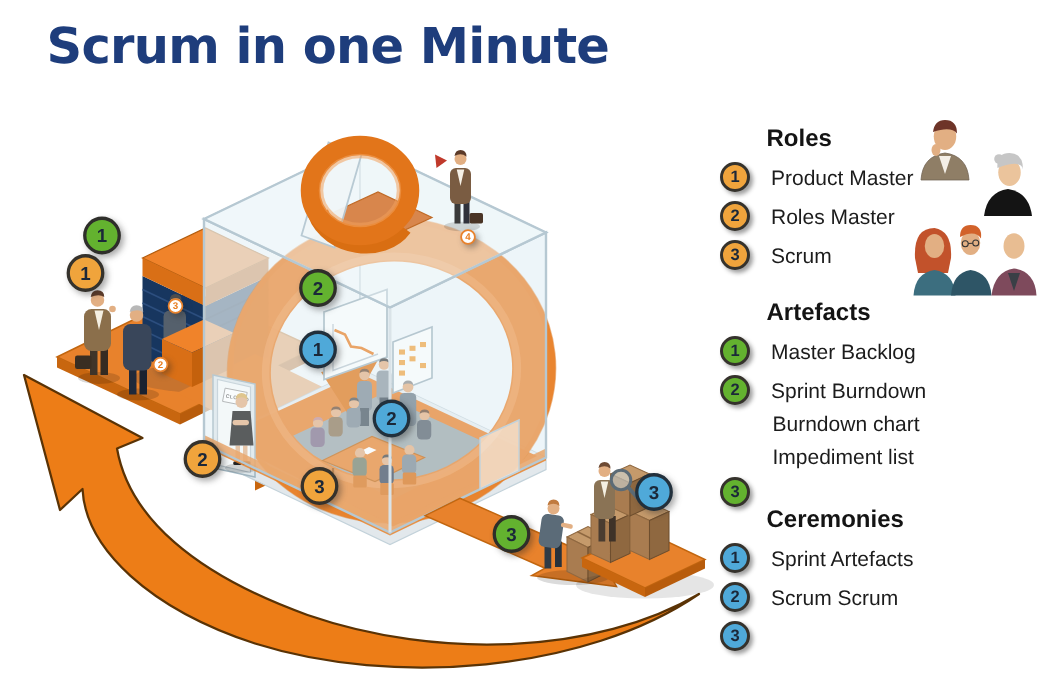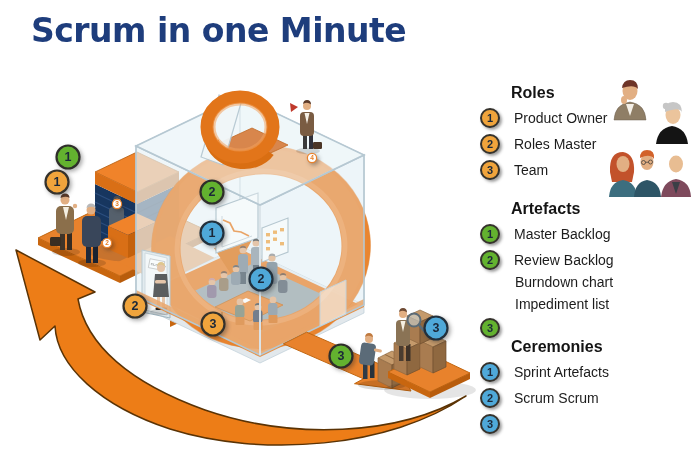--- a/index.html
+++ b/index.html
@@ -366,41 +366,41 @@
     </g>
   </g>
 </svg>
 
 <h1 class="title">Scrum in one Minute</h1>
 
 <div class="lg-sec sec-roles">
   <h3>Roles</h3>
   <div class="lg-row">
     <span class="badge orange">1</span>
-    <span class="lg-lbl">Product Owner</span>
+    <span class="lg-lbl">Product Master</span>
   </div>
   <div class="lg-row">
     <span class="badge orange">2</span>
     <span class="lg-lbl">Roles Master</span>
   </div>
   <div class="lg-row">
     <span class="badge orange">3</span>
-    <span class="lg-lbl">Team</span>
+    <span class="lg-lbl">Scrum</span>
   </div>
 </div>
 
 <div class="lg-sec sec-artefacts">
   <h3>Artefacts</h3>
   <div class="lg-row">
     <span class="badge green">1</span>
     <span class="lg-lbl">Master Backlog</span>
   </div>
   <div class="lg-row">
     <span class="badge green">2</span>
-    <span class="lg-lbl">Review Backlog</span>
+    <span class="lg-lbl">Sprint Burndown</span>
   </div>
   <div class="lg-sub">Burndown chart</div>
   <div class="lg-sub">Impediment list</div>
   <div class="lg-row gap4">
     <span class="badge green">3</span>
   </div>
 </div>
 
 <div class="lg-sec sec-ceremonies">
   <h3>Ceremonies</h3>

